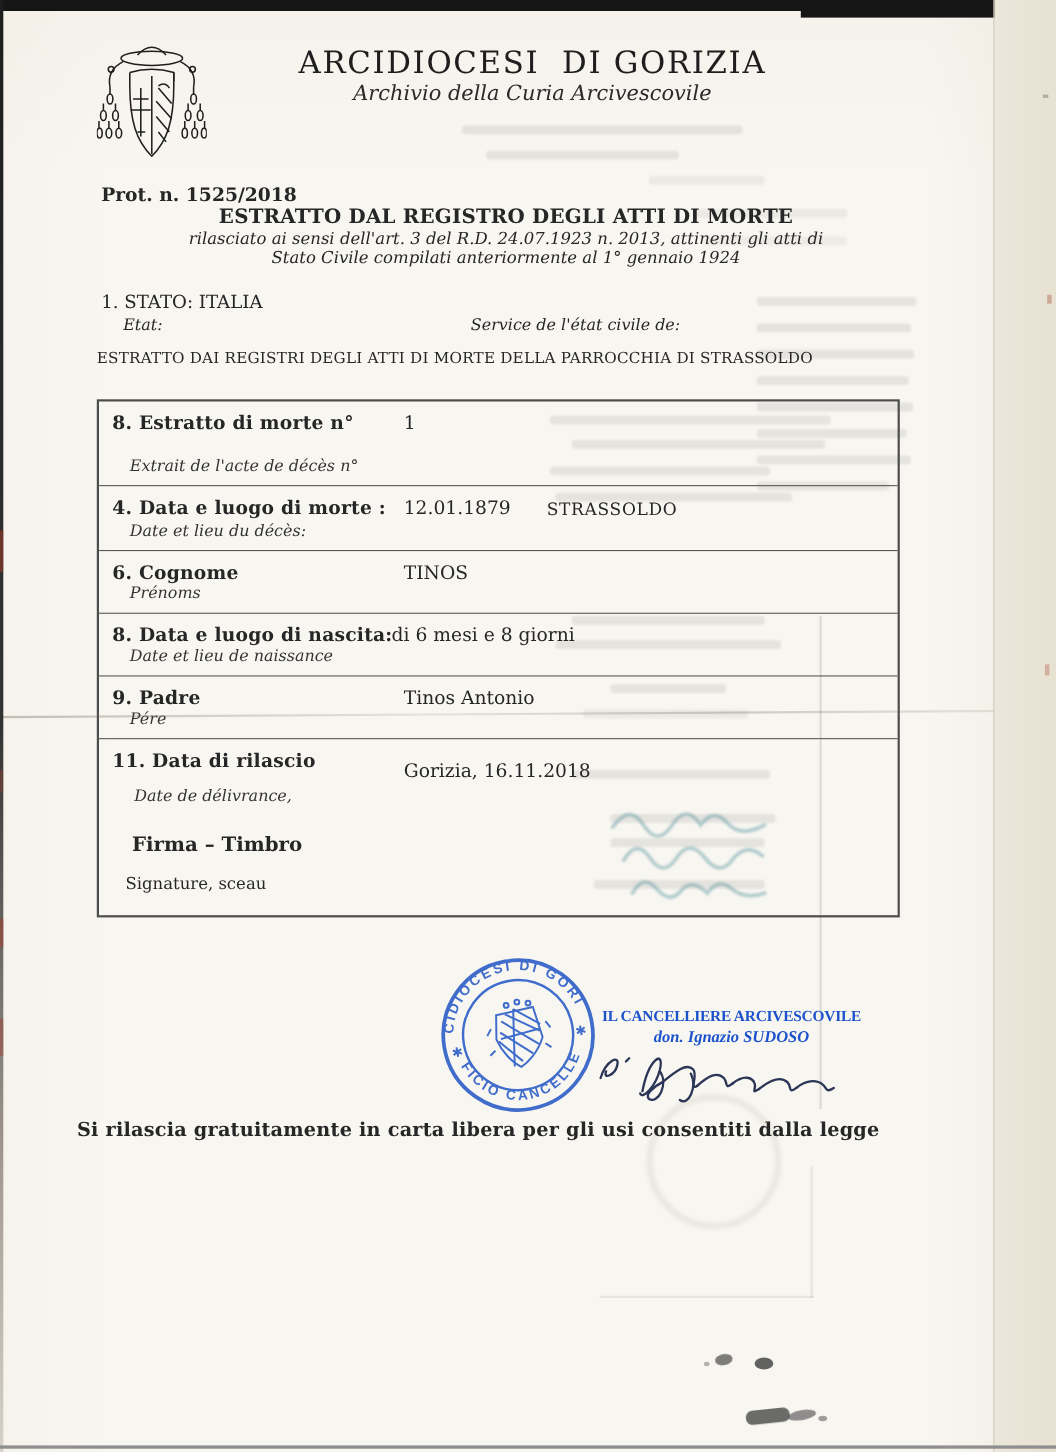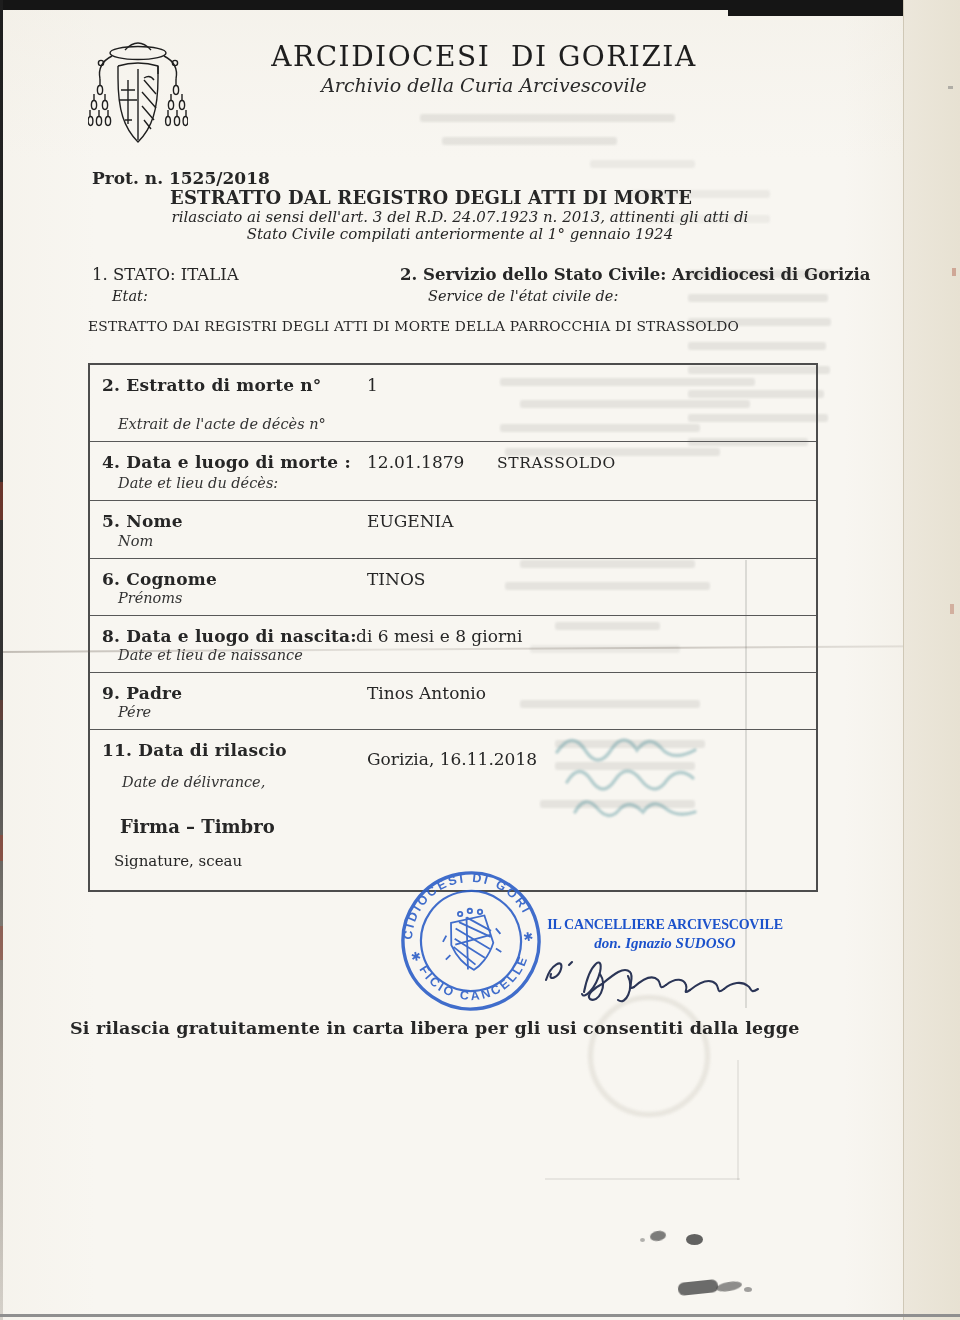--- a/index.html
+++ b/index.html
@@ -8,21 +8,21 @@
     background:#f8f6f1;
     background-image: linear-gradient(180deg, rgba(235,230,218,.25) 0%, rgba(255,255,255,0) 12%),
                       linear-gradient(90deg, rgba(240,236,226,.3) 0%, rgba(255,255,255,0) 10%, rgba(255,255,255,0) 88%, rgba(232,226,212,.45) 100%);
     font-family:"DejaVu Serif","Liberation Serif",serif; color:#262626;
   }
   .abs { position:absolute; }
   
   .h-title { left:264px; top:40px; width:440px; text-align:center; font-size:28px; letter-spacing:1.5px; color:#1e1e1e; white-space:pre; }
   .h-sub   { left:264px; top:74px; width:440px; text-align:center; font-size:19px; font-style:italic; color:#2a2a2a; }
   .prot    { left:92px; top:168px; font-size:17px; font-weight:bold; }
-  .doc-title { left:170px; top:187px; width:580px; text-align:left; font-size:18px; font-weight:bold; letter-spacing:.2px; }
+  .doc-title { left:170px; top:187px; width:580px; text-align:center; font-size:18px; font-weight:bold; letter-spacing:.2px; }
   .doc-sub1 { left:170px; top:208px; width:580px; text-align:center; font-size:15px; font-style:italic; }
   .doc-sub2 { left:170px; top:225px; width:580px; text-align:center; font-size:15px; font-style:italic; }
   .f1-lbl { left:92px;  top:265px; font-size:16.5px; font-weight:normal; }
   .f1-sub { left:112px; top:288px; font-size:14.5px; font-style:italic; }
   .f2-lbl { left:400px; top:265px; font-size:16.5px; font-weight:bold; }
   .f2-sub { left:428px; top:288px; font-size:14.5px; font-style:italic; }
   .parrocchia { left:88px; top:318px; font-size:13.8px; letter-spacing:.2px; }
   
   .table { position:absolute; left:88px; top:363px; width:726px; border:2px solid #4d4d4d; background:rgba(255,255,255,0); }
   .row { position:relative; border-bottom:1.5px solid #585858; }
@@ -141,40 +141,34 @@
 
   <div class="abs h-title">ARCIDIOCESI  DI GORIZIA</div>
   <div class="abs h-sub">Archivio della Curia Arcivescovile</div>
   <div class="abs prot">Prot. n. 1525/2018</div>
   <div class="abs doc-title">ESTRATTO DAL REGISTRO DEGLI ATTI DI MORTE</div>
   <div class="abs doc-sub1">rilasciato ai sensi dell'art. 3 del R.D. 24.07.1923 n. 2013, attinenti gli atti di</div>
   <div class="abs doc-sub2">Stato Civile compilati anteriormente al 1° gennaio 1924</div>
 
   <div class="abs f1-lbl">1. STATO:  ITALIA</div>
   <div class="abs f1-sub">Etat:</div>
-  <div class="abs f2-lbl">2. Servizio dello Stato Civile:  Arcidiocesi di Gorizia</div>
   <div class="abs f2-sub">Service de l'état civile de:</div>
   <div class="abs parrocchia">ESTRATTO DAI REGISTRI DEGLI ATTI DI MORTE DELLA PARROCCHIA DI STRASSOLDO</div>
 
   <div class="table">
     <div class="row hr3">
-      <div class="lbl">2. Estratto di morte n°</div>
+      <div class="lbl">8. Estratto di morte n°</div>
       <div class="subl">Extrait de l'acte de décès n°</div>
       <div class="val">1</div>
     </div>
     <div class="row hr4">
       <div class="lbl">4. Data e luogo di morte :</div>
       <div class="subl">Date et lieu du décès:</div>
       <div class="val">12.01.1879</div>
       <div class="val2">STRASSOLDO</div>
-    </div>
-    <div class="row hr5">
-      <div class="lbl">5. Nome</div>
-      <div class="subl">Nom</div>
-      <div class="val">EUGENIA</div>
     </div>
     <div class="row hr6">
       <div class="lbl">6. Cognome</div>
       <div class="subl">Prénoms</div>
       <div class="val">TINOS</div>
     </div>
     <div class="row hr8">
       <div class="lbl">8. Data e luogo di nascita:</div>
       <div class="subl">Date et lieu de naissance</div>
       <div class="val val-tight">di 6 mesi e 8 giorni</div>

